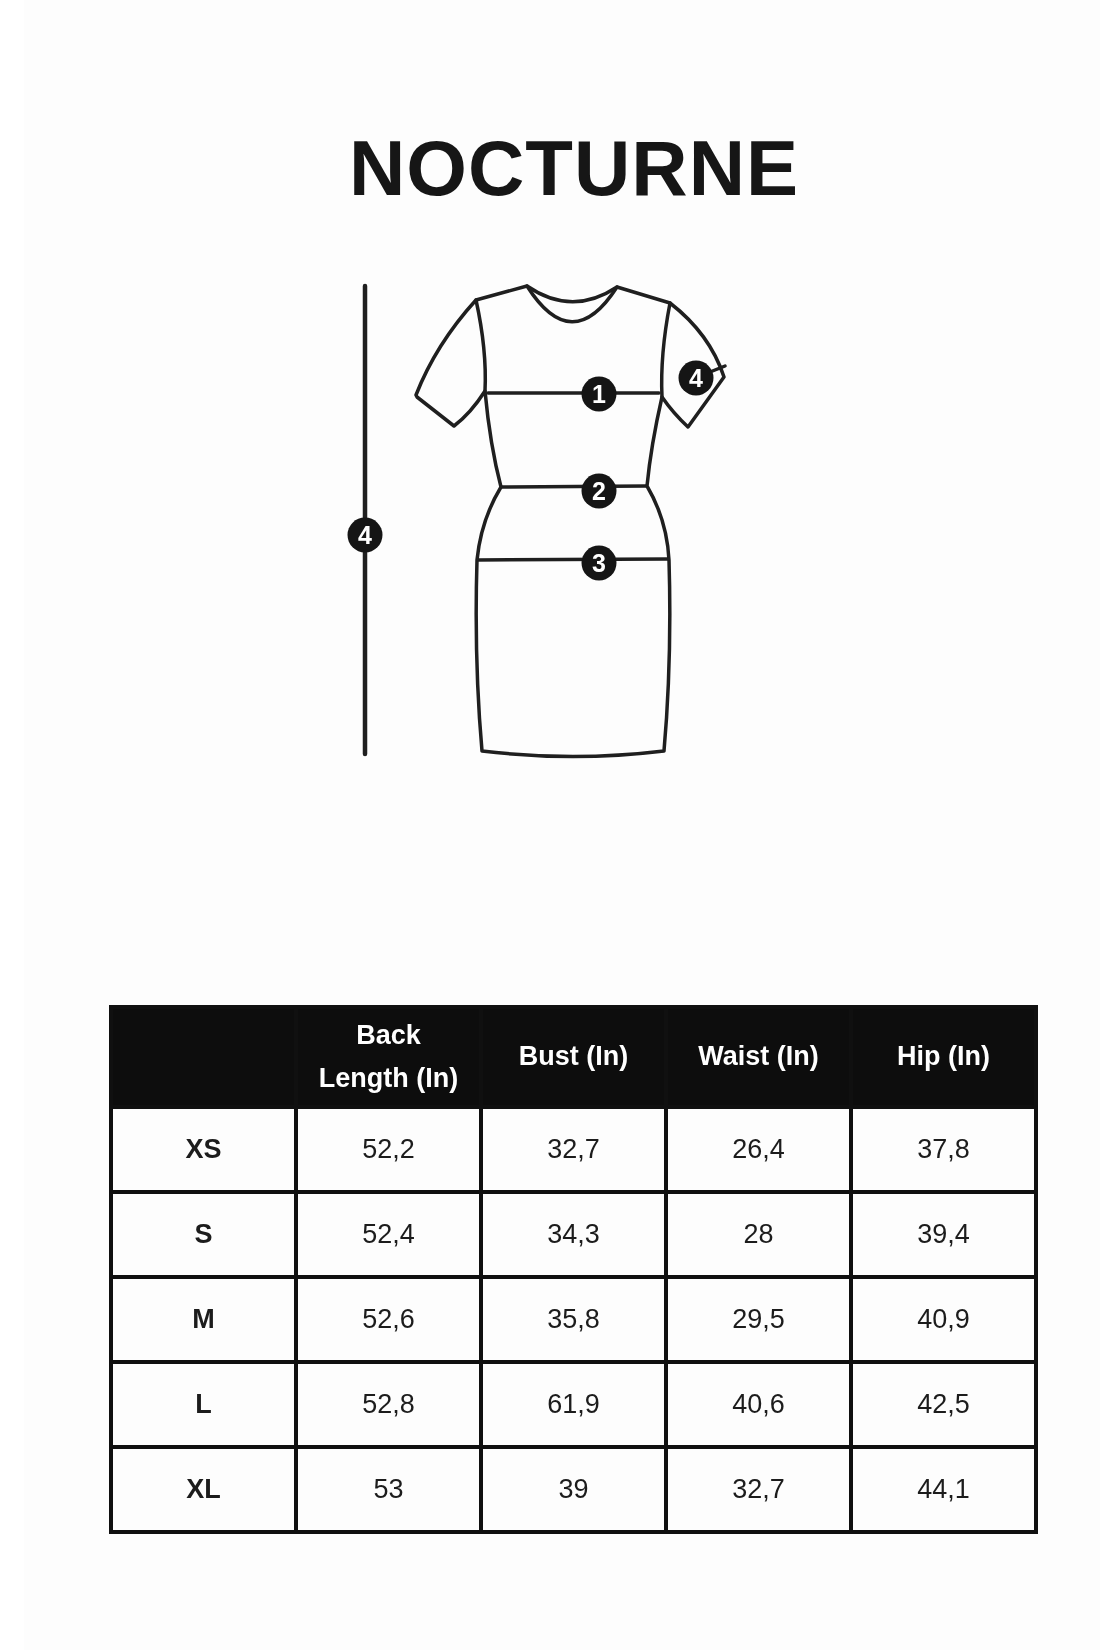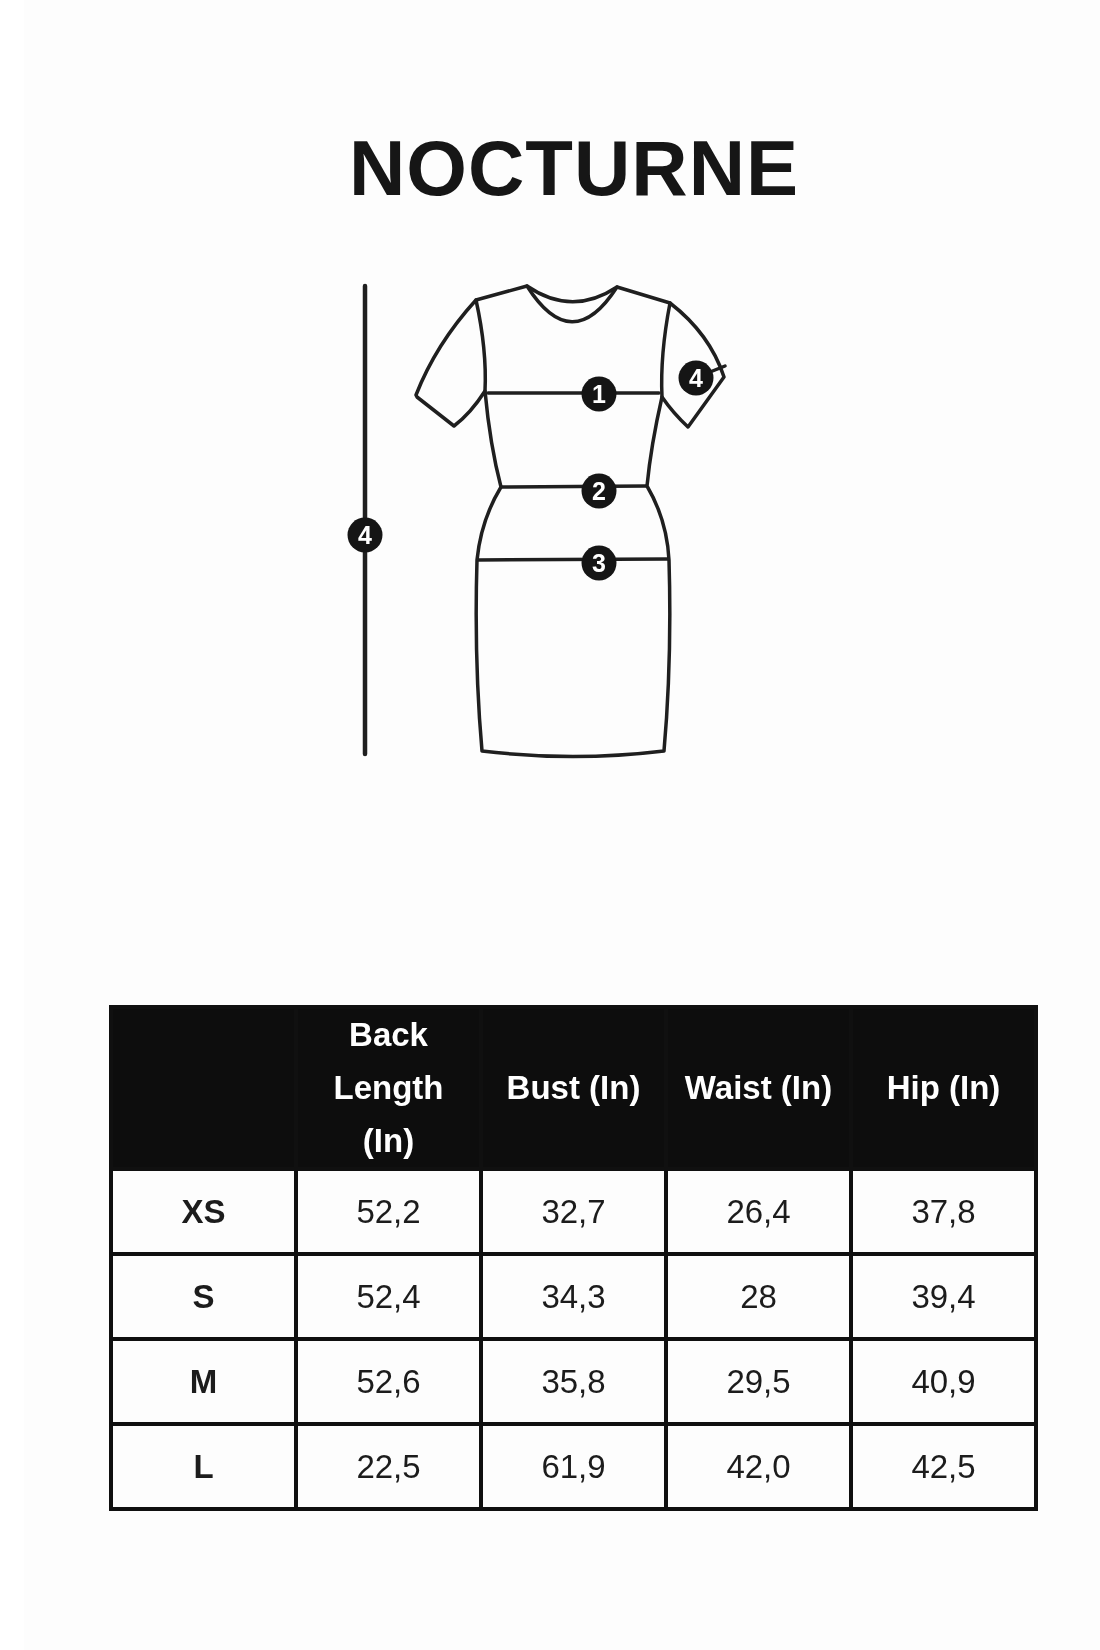--- a/index.html
+++ b/index.html
@@ -54,21 +54,21 @@
     fill: #ffffff;
     text-anchor: middle;
   }
   table.size-chart {
     position: absolute;
     top: 1005px;
     left: 85px;
     width: 929px;
     border-collapse: collapse;
     table-layout: fixed;
-    font-size: 33px;
+    font-size: 27px;
   }
   table.size-chart th,
   table.size-chart td {
     border: 4px solid #101010;
     text-align: center;
     vertical-align: middle;
     padding: 0 10px;
   }
   table.size-chart thead th {
     background: #0d0d0d;
@@ -180,21 +180,28 @@
       </tr>
       <tr>
         <td class="size-col">M</td>
         <td>52,6</td>
         <td>35,8</td>
         <td>29,5</td>
         <td>40,9</td>
       </tr>
       <tr>
         <td class="size-col">L</td>
-        <td>22,5</td>
+        <td>52,8</td>
         <td>61,9</td>
-        <td>42,0</td>
+        <td>40,6</td>
         <td>42,5</td>
+      </tr>
+      <tr>
+        <td class="size-col">XL</td>
+        <td>53</td>
+        <td>39</td>
+        <td>32,7</td>
+        <td>44,1</td>
       </tr>
     </tbody>
   </table>
 
 </div>
 
 </body></html>

